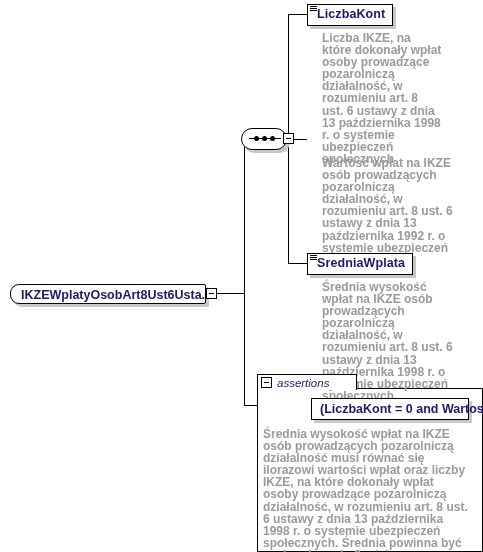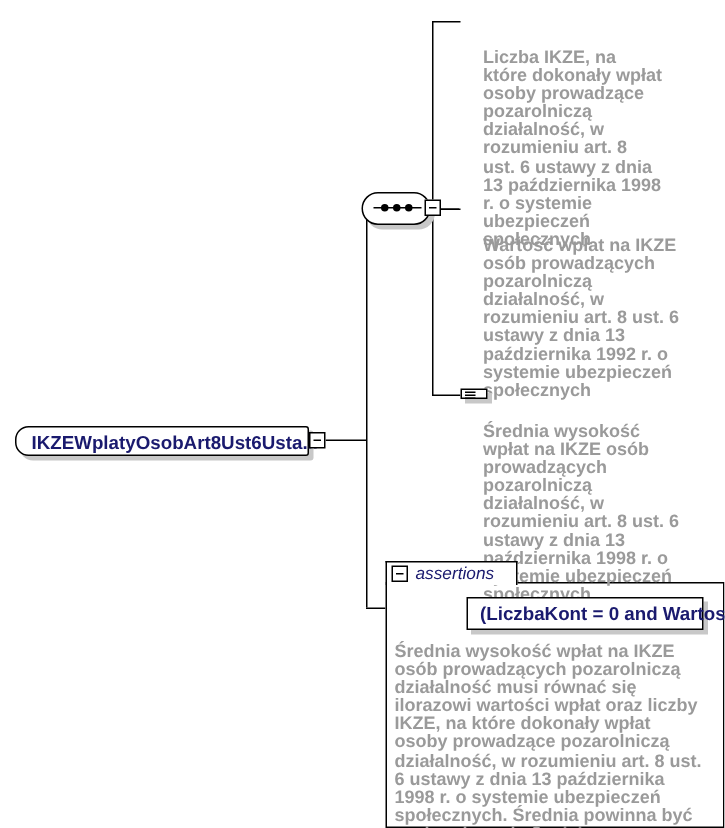--- a/index.html
+++ b/index.html
@@ -252,39 +252,50 @@
       <div class="seq-dots">
         <span class="bar"></span>
         <span class="dot d1"></span>
         <span class="dot d2"></span>
         <span class="dot d3"></span>
       </div>
     </div>
   </div>
   <div class="toggle-box" style="left:283px; top:133px;"></div>
 
+  <div class="node" style="left:307px; top:4px;">
+    <div class="node-box">
+      <span class="seq-glyph">
+        <i></i>
+          <i></i>
+          <i></i>
+      </span>
+      <span>LiczbaKont</span>
+    </div>
+  </div>
   <div class="doc" style="left:322px; top:32px; width:120px;">Liczba IKZE, na które dokonały wpłat osoby prowadzące pozarolniczą działalność, w rozumieniu art. 8 ust. 6 ustawy z dnia 13 października 1998 r. o systemie ubezpieczeń społecznych</div>
 
   <div class="doc" style="left:322px; top:157px; width:142px;">Wartość wpłat na IKZE osób prowadzących pozarolniczą działalność, w rozumieniu art. 8 ust. 6 ustawy z dnia 13 października 1992 r. o systemie ubezpieczeń społecznych</div>
 
   <div class="node" style="left:307px; top:253px;">
     <div class="node-box">
       <span class="seq-glyph">
         <i></i>
           <i></i>
           <i></i>
       </span>
+      <span>SredniaWplata</span>
     </div>
   </div>
   <div class="doc" style="left:322px; top:281px; width:136px;">Średnia wysokość wpłat na IKZE osób prowadzących pozarolniczą działalność, w rozumieniu art. 8 ust. 6 ustawy z dnia 13 października 1998 r. o systemie ubezpieczeń społecznych</div>
 
   <div class="group-frame" style="left:257px; top:388px; width:226px; height:164px;"></div>
   <div class="tab-mask" style="left:258px; top:388px; width:86px; height:2px;"></div>
 
-  <div class="group-tab" style="left:257px; top:374px; width:88px; height:16px;">
+  <div class="group-tab" style="left:257px; top:374px; width:100px; height:16px;">
     <span class="minus"></span>
     <span class="tab-label">assertions</span>
   </div>
 
   <div class="assert-box" style="left:311px; top:398px; width:158px; height:22px;">
     <span>(LiczbaKont = 0 and WartoscWp...</span>
   </div>
 
   <div class="doc" style="left:263px; top:428px; width:206px;">Średnia wysokość wpłat na IKZE osób prowadzących pozarolniczą działalność musi równać się ilorazowi wartości wpłat oraz liczby IKZE, na które dokonały wpłat osoby prowadzące pozarolniczą działalność, w rozumieniu art. 8 ust. 6 ustawy z dnia 13 października 1998 r. o systemie ubezpieczeń społecznych. Średnia powinna być zaokrąglona do 2 miejsc po przecinku.</div>
 

